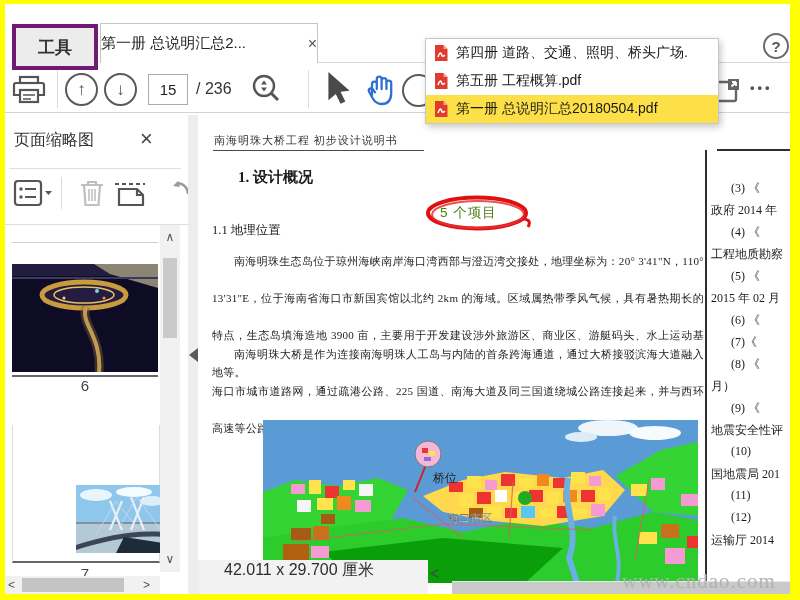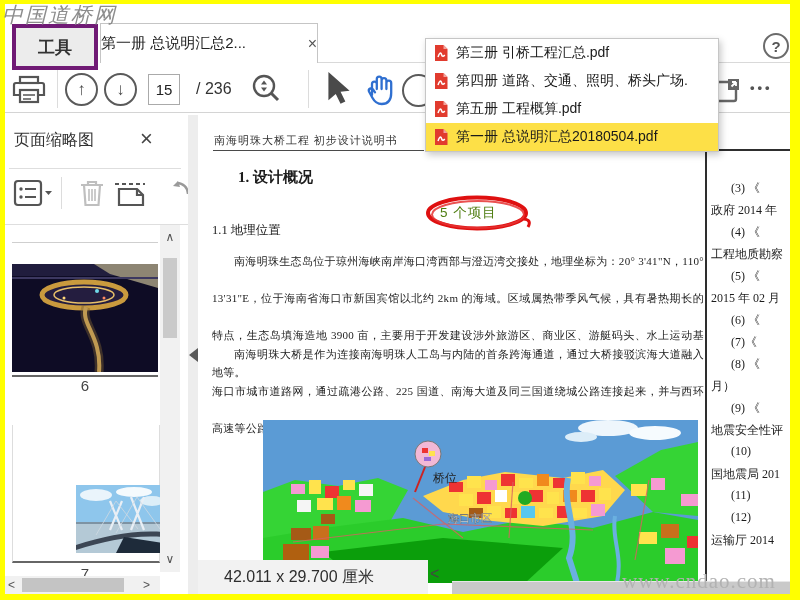--- a/index.html
+++ b/index.html
@@ -20,21 +20,21 @@
            display:flex;align-items:center;padding:0 0;box-sizing:border-box;font-size:15px;color:#222;gap:8px;}
   .tab-doc .lbl{flex:1;white-space:nowrap;overflow:hidden;}
   .tab-close{color:#555;font-size:16px;line-height:1;cursor:default;}
   .tabline{left:318px;top:62px;width:473px;height:1px;background:#d9d9d9;}
   .help-btn{left:763px;top:33px;width:26px;height:26px;border:2px solid #6b6b6b;border-radius:50%;
             display:flex;align-items:center;justify-content:center;font-size:15px;font-weight:bold;color:#555;box-sizing:border-box;}
   
   .toolbar-sep{top:70px;width:1px;height:38px;background:#dcdcdc;}
   .circle-btn{width:33px;height:33px;border:2.5px solid #5a5a5a;border-radius:50%;box-sizing:border-box;
               display:flex;align-items:center;justify-content:center;font-size:17px;font-weight:bold;color:#4a4a4a;}
-  .page-input{left:148px;top:74px;width:32px;height:31px;border:1px solid #aaa;font-size:15px;text-align:center;
+  .page-input{left:148px;top:74px;width:40px;height:31px;border:1px solid #aaa;font-size:15px;text-align:center;
               color:#222;font-family:"Liberation Sans",sans-serif;box-sizing:border-box;}
   .page-total{left:196px;top:80px;font-size:16px;color:#333;}
   .more-dots{left:750px;top:80px;font-size:13px;letter-spacing:3px;color:#555;font-weight:bold;}
   
   .sb-title{left:14px;top:130px;font-size:16px;color:#333;}
   .sb-close{left:140px;top:126px;font-size:22px;color:#444;}
   .sb-divider{background:#dedede;height:1px;}
   .thumb-card{background:#fff;}
   .page-num{font-size:15px;color:#444;text-align:center;}
   .sb-sb-track{background:#f1f1f1;}
@@ -58,21 +58,21 @@
   
   .popup{left:425px;top:38px;width:292px;background:#fff;border:1px solid #c6c6c6;
          box-shadow:2px 3px 7px rgba(0,0,0,.22);z-index:30;}
   .popup-item{height:28px;display:flex;align-items:center;gap:7px;padding:0 8px;font-size:14px;color:#1a1a1a;
               white-space:nowrap;overflow:hidden;}
   .popup-item.sel{background:#fde047;}
   
   .anno{left:424px;top:194px;width:110px;height:40px;z-index:25;}
   .anno-label{left:440px;top:204px;font-size:13.5px;color:#4d7c0f;z-index:26;letter-spacing:1px;}
   
-  .status-box{left:198px;top:560px;width:230px;height:34px;background:#f2f2f2;display:flex;align-items:center;}
+  .status-box{left:198px;top:560px;width:230px;height:34px;background:#f2f2f2;display:flex;}
   .status-size{padding-left:26px;font-size:16px;color:#2d2d2d;}
   .hs-left{left:430px;top:565px;font-size:15px;color:#444;}
   .hs-track{left:452px;top:581px;width:339px;height:15px;background:#e7e7e7;}
   .hs-thumb{left:452px;top:582px;width:339px;height:13px;background:#c9c9c9;}
   svg{display:block;}
 </style>
 </head>
 <body>
 
 <div class="stage">
@@ -325,28 +325,20 @@
     <div>地震安全性评</div>
     <div class="ind">(10)</div>
     <div>国地震局 201</div>
     <div class="ind">(11)</div>
     <div class="ind">(12)</div>
     <div>运输厅 2014</div>
   </div>
 
   <div class="abs popup">
     <div class="popup-item">
-      <svg width="15" height="18" viewBox="0 0 15 18">
-        <path d="M1 1 H9.5 L13.5 5 V17 H1 Z" fill="#e13b2e"></path>
-        <path d="M9.5 1 L13.5 5 H9.5 Z" fill="#f2a59e"></path>
-        <path d="M4 13 C5.5 8.5 7 8 7.5 10.5 C8 13 9.5 12.5 10.8 11" stroke="#fff" stroke-width="1.5" fill="none"></path>
-      </svg>
-      <span>第三册 引桥工程汇总.pdf</span>
-    </div>
-    <div class="popup-item">
       <svg width="15" height="18" viewBox="0 0 15 18" style="flex:none;">
         <path d="M1 1 H9.5 L13.5 5 V17 H1 Z" fill="#e13b2e"></path>
         <path d="M9.5 1 L13.5 5 H9.5 Z" fill="#f2a59e"></path>
         <path d="M4 13 C5.5 8.5 7 8 7.5 10.5 C8 13 9.5 12.5 10.8 11" stroke="#fff" stroke-width="1.5" fill="none"></path>
       </svg>
       <span>第四册 道路、交通、照明、桥头广场.</span>
     </div>
     <div class="popup-item">
       <svg width="15" height="18" viewBox="0 0 15 18">
         <path d="M1 1 H9.5 L13.5 5 V17 H1 Z" fill="#e13b2e"></path>
@@ -372,20 +364,19 @@
   </svg>
   <div class="abs anno-label">5 个项目</div>
 
   <div class="abs status-box">
     <span class="status-size">42.011 x 29.700 厘米</span>
   </div>
   <div class="abs hs-left chev" style="font-size:16px;">&lt;</div>
   <div class="abs hs-track"></div>
   <div class="abs hs-thumb"></div>
 
-  <div class="abs wm-top">中国道桥网</div>
   <div class="abs wm-bottom">www.cndao.com</div>
 
   <div class="abs frame" style="left:0;top:0;width:800px;height:4px;"></div>
   <div class="abs frame" style="left:0;top:0;width:5px;height:600px;"></div>
   <div class="abs frame" style="left:790px;top:0;width:10px;height:600px;"></div>
   <div class="abs frame" style="left:0;top:594px;width:800px;height:6px;"></div>
 </div>
 
 </body></html>

